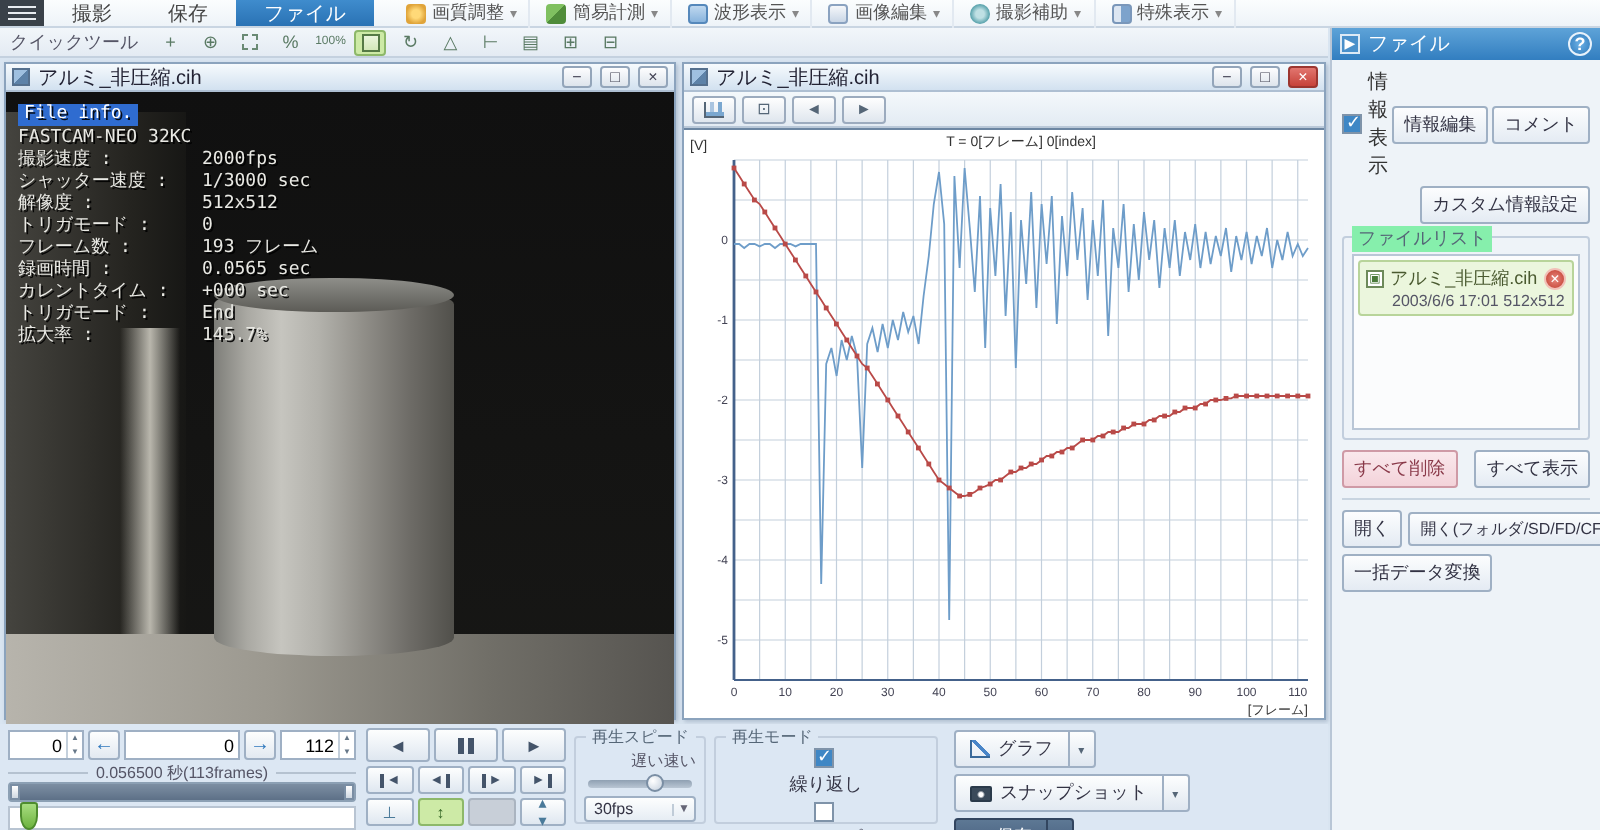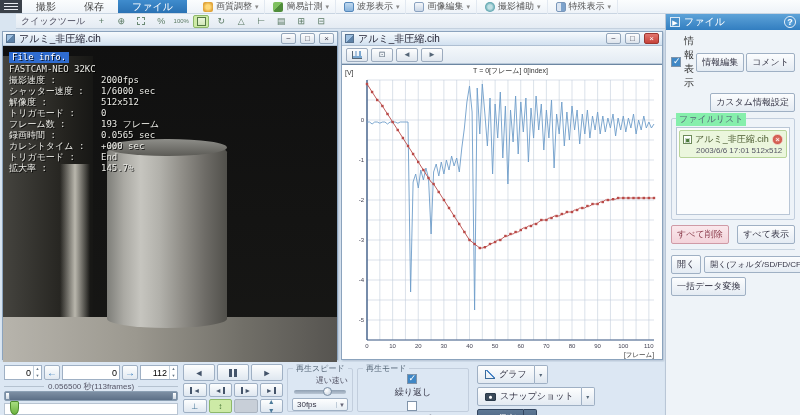--- a/index.html
+++ b/index.html
@@ -17,21 +17,21 @@
   .mtool .caret { font-size:7px; color:#888; }
   .ticon { width:10px; height:10px; border-radius:2px; display:inline-block; }
   .ticon.adjust { background:radial-gradient(circle at 50% 50%, #ffd978 30%, #e0a43a 70%); }
   .ticon.measure { background:linear-gradient(135deg,#7fc060 50%,#4f8c3a 50%); }
   .ticon.wave { background:linear-gradient(#bfd8ef,#89b4dd); border:1px solid #5588bb; }
   .ticon.edit { background:linear-gradient(#f5f7fa,#c9d6e6); border:1px solid #8aa2c0; }
   .ticon.assist { background:radial-gradient(circle,#bfe0e4 30%,#55a0aa 70%); border-radius:50%; }
   .ticon.special { background:linear-gradient(90deg,#dce6f2 45%,#7da3cc 45%); border:1px solid #7a97ba; }
 
   
-  .quickbar { position:absolute; left:16px; top:14px; width:664px; height:15px; background:linear-gradient(#f2f6fa,#e4ebf3); border-bottom:1px solid #c4d1df; display:flex; align-items:center; padding:0 5px; gap:4px; }
+  .quickbar { position:absolute; left:0; top:14px; width:664px; height:15px; background:linear-gradient(#f2f6fa,#e4ebf3); border-bottom:1px solid #c4d1df; display:flex; align-items:center; padding:0 5px; gap:4px; }
   .qlabel { font-size:9px; color:#556; margin-right:4px; }
   .qbtn { width:16px; height:13px; display:flex; align-items:center; justify-content:center; font-size:9px; color:#5a7a64; border:1px solid transparent; border-radius:2px; cursor:pointer; line-height:1; }
   .qbtn.active { background:#cdeaa6; border-color:#8db86a; }
   .qbtn .sq { width:8px; height:8px; border:1px dashed #6a8a74; display:inline-block; }
   .qbtn .fit { width:9px; height:9px; border:1px solid #557a45; display:inline-block; background:linear-gradient(#eaf5dc,#d2e8b8); }
 
   
   .win { position:absolute; border:1px solid #8ba3bd; background:#f2f6fa; box-shadow:1px 1px 2px rgba(60,80,110,.25); }
   .titlebar { height:14px; background:linear-gradient(#f6fafd,#d2e1f0); border-bottom:1px solid #aebfd2; display:flex; align-items:center; padding:0 3px; gap:4px; }
   .titlebar .wicon { width:9px; height:9px; background:linear-gradient(135deg,#9fc0e0 50%,#5d82a8 50%); border:1px solid #55708e; }
@@ -224,21 +224,21 @@
         <span class="finfo-hdr">File info.</span>
         <div class="row">
             <span>FASTCAM-NEO 32KC</span>
           </div>
         <div class="row">
             <span class="lbl">撮影速度 :</span>
             <span>2000fps</span>
           </div>
         <div class="row">
             <span class="lbl">シャッター速度 :</span>
-            <span>1/6000 sec</span>
+            <span>1/3000 sec</span>
           </div>
         <div class="row">
             <span class="lbl">解像度 :</span>
             <span>512x512</span>
           </div>
         <div class="row">
             <span class="lbl">トリガモード :</span>
             <span>0</span>
           </div>
         <div class="row">

